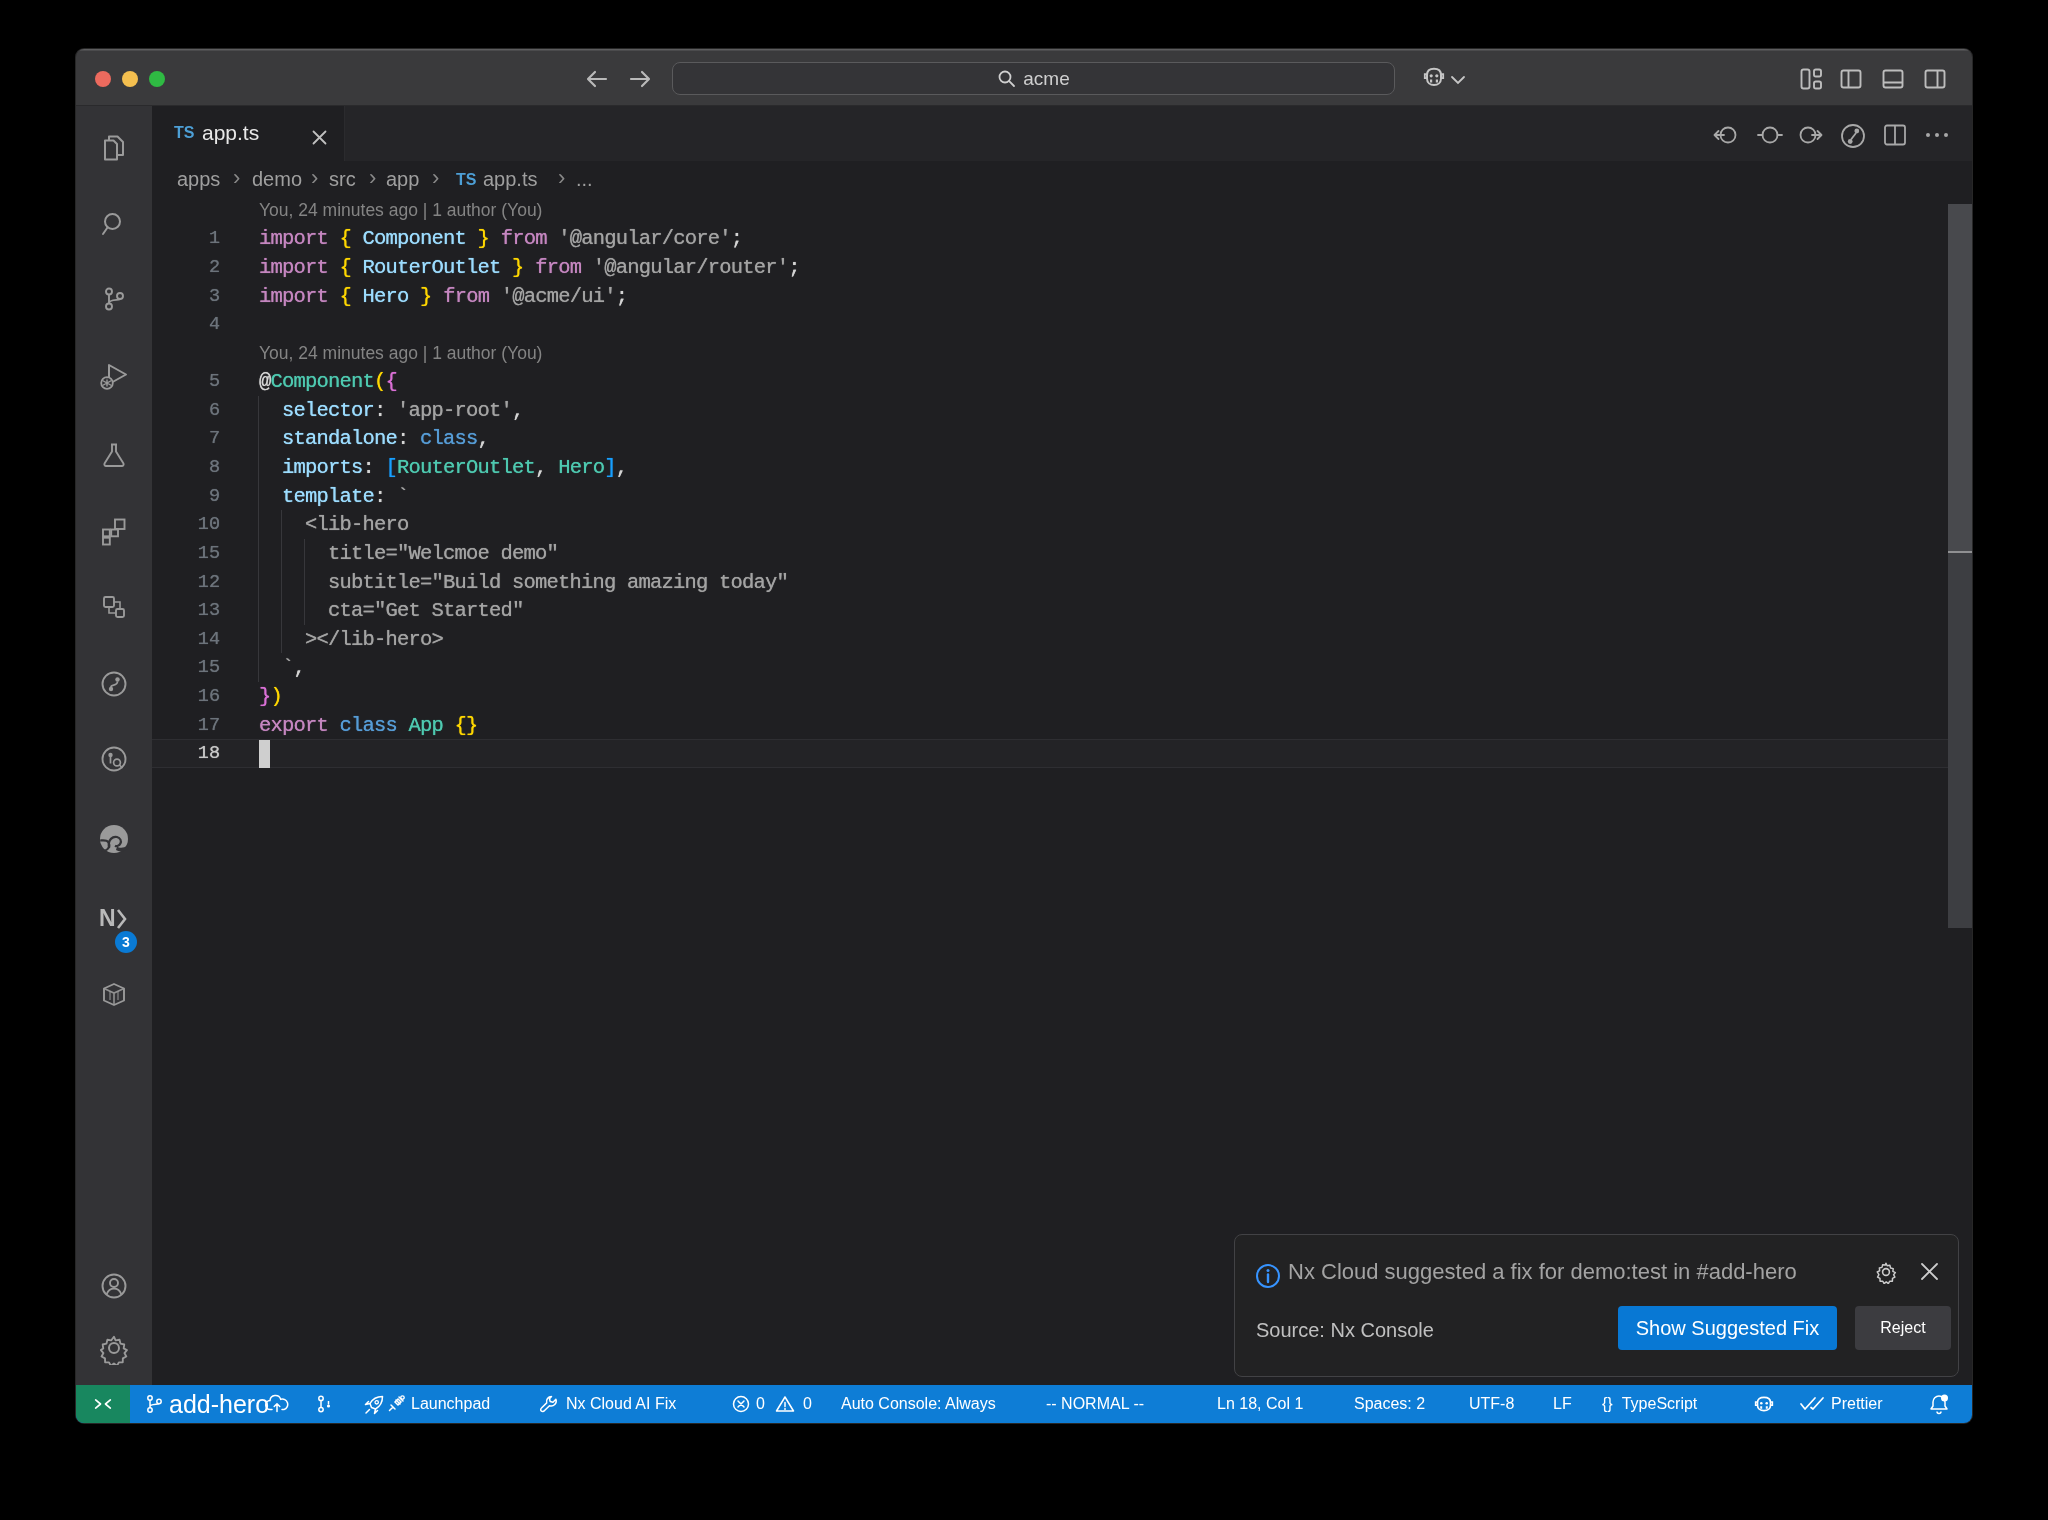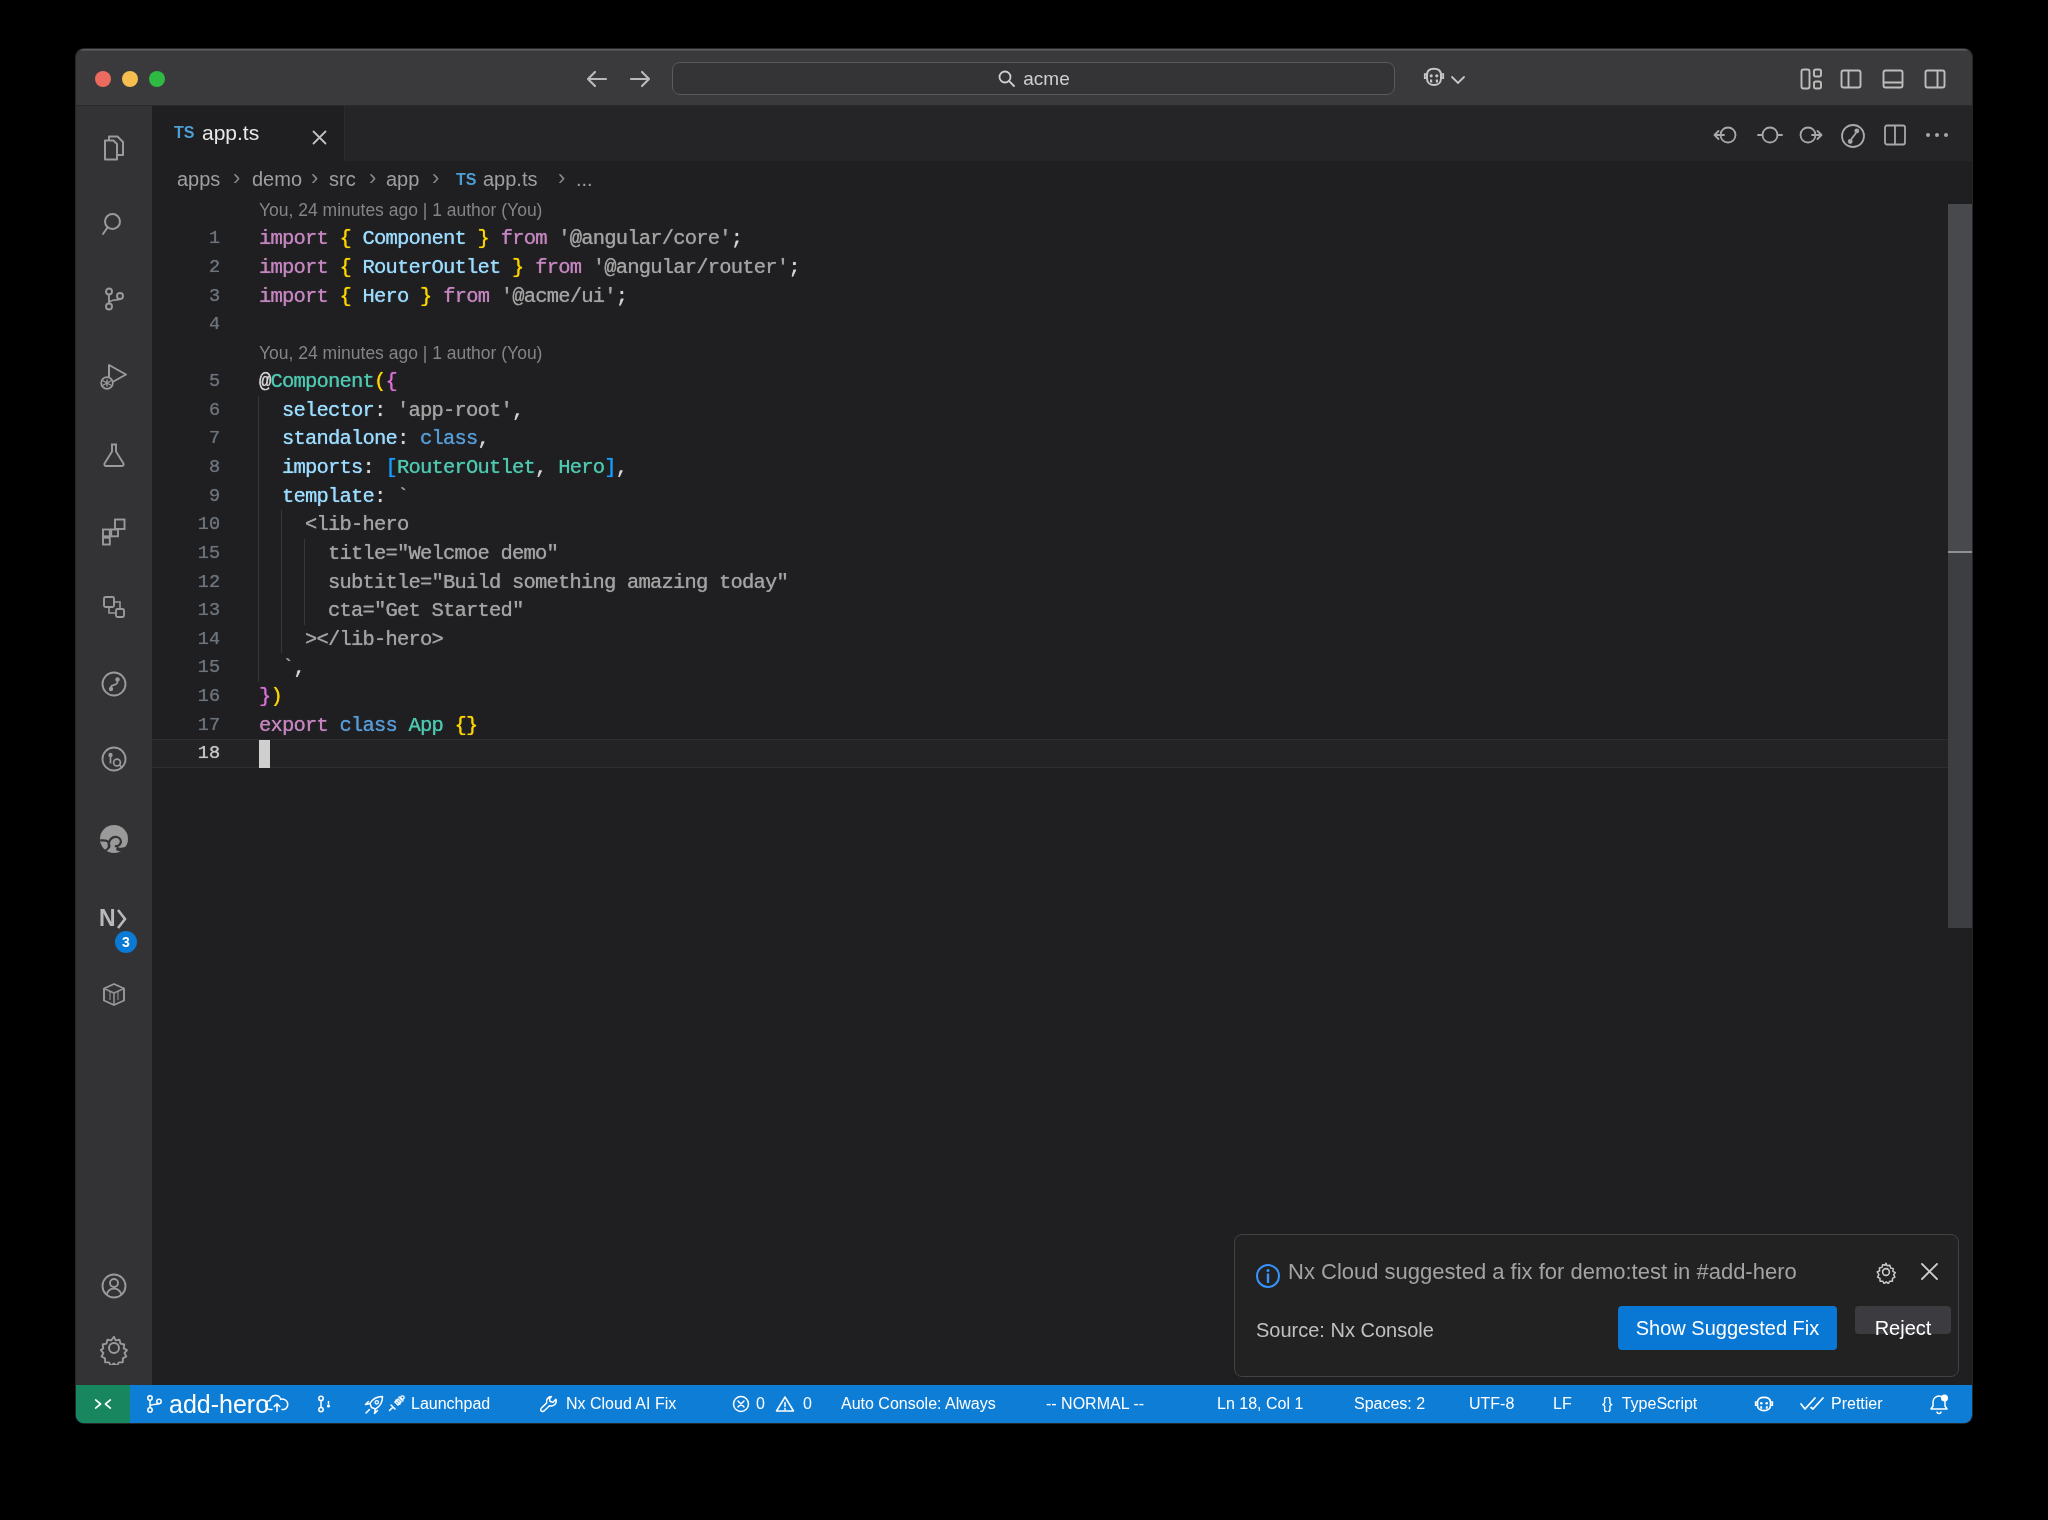--- a/index.html
+++ b/index.html
@@ -343,15 +343,15 @@
     <div style="position:absolute;left:53px;top:24px;font-size:22px;color:#a3a3a3">Nx Cloud suggested a fix for demo:test in #add-hero</div>
     <svg style="position:absolute;left:639px;top:25px" width="24" height="24" viewBox="0 0 24 24">
         <circle cx="12" cy="12" r="3.4" stroke="#cccccc" stroke-width="1.6" fill="none"></circle>
         <path d="M12 2.5l1.3 2.7 3-.4.7 2.9 2.9.7-.4 3 2.7 1.3-1.9 2.3 1.4 2.6-2.6 1.4-.1 3-3 .1-1.4 2.6-2.3-1.9-2.3 1.9-1.4-2.6-3-.1-.1-3-2.6-1.4 1.4-2.6L2.5 12l2.7-1.3-.4-3 2.9-.7.7-2.9 3 .4z" stroke="#cccccc" stroke-width="1.6" fill="none" stroke-linejoin="round" transform="scale(.92) translate(1,1)"></path>
       </svg>
     <svg style="position:absolute;left:685px;top:27px" width="19" height="19" viewBox="0 0 19 19">
         <path d="M2 2l15 15M17 2L2 17" stroke="#cccccc" stroke-width="1.8" stroke-linecap="round"></path>
       </svg>
     <div style="position:absolute;left:21px;top:84px;font-size:20px;color:#c0c0c0">Source: Nx Console</div>
     <div style="position:absolute;left:383px;top:71px;width:219px;height:44px;background:#0878d4;border-radius:4px;color:#fff;font-size:20px;text-align:center;line-height:44px">Show Suggested Fix</div>
-    <div style="position:absolute;left:620px;top:71px;width:96px;height:28px;background:#3c3c40;border-radius:4px;color:#fff;font-size:20px;text-align:center;line-height:44px">Reject</div>
+    <div style="position:absolute;left:620px;top:71px;width:96px;height:44px;background:#3c3c40;border-radius:4px;color:#fff;font-size:16px;text-align:center;line-height:44px">Reject</div>
   </div>
 </div>
 
 </body></html>

